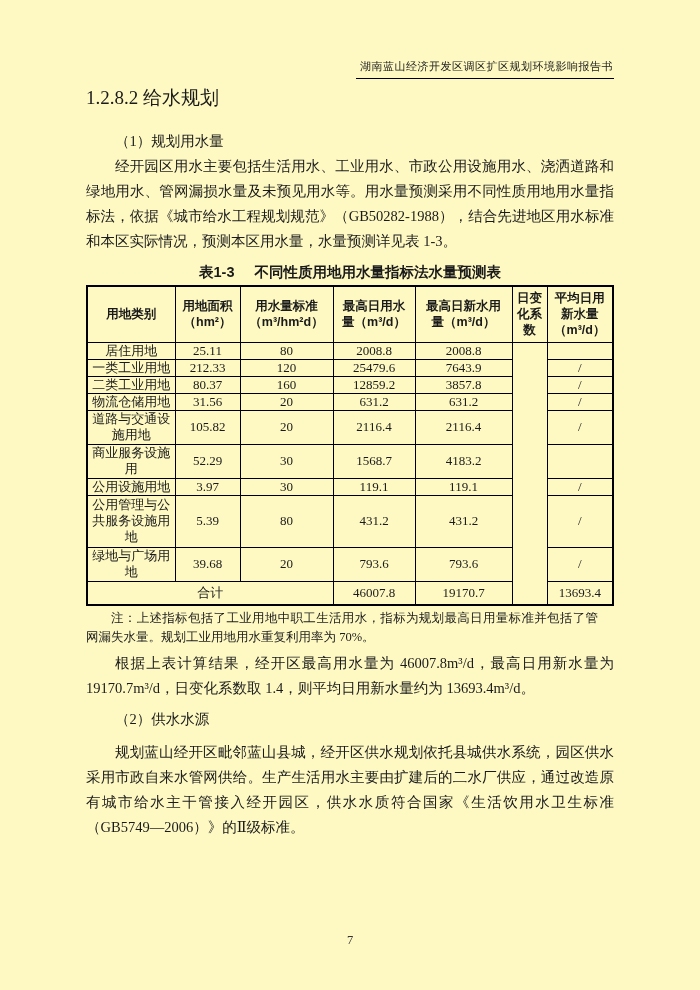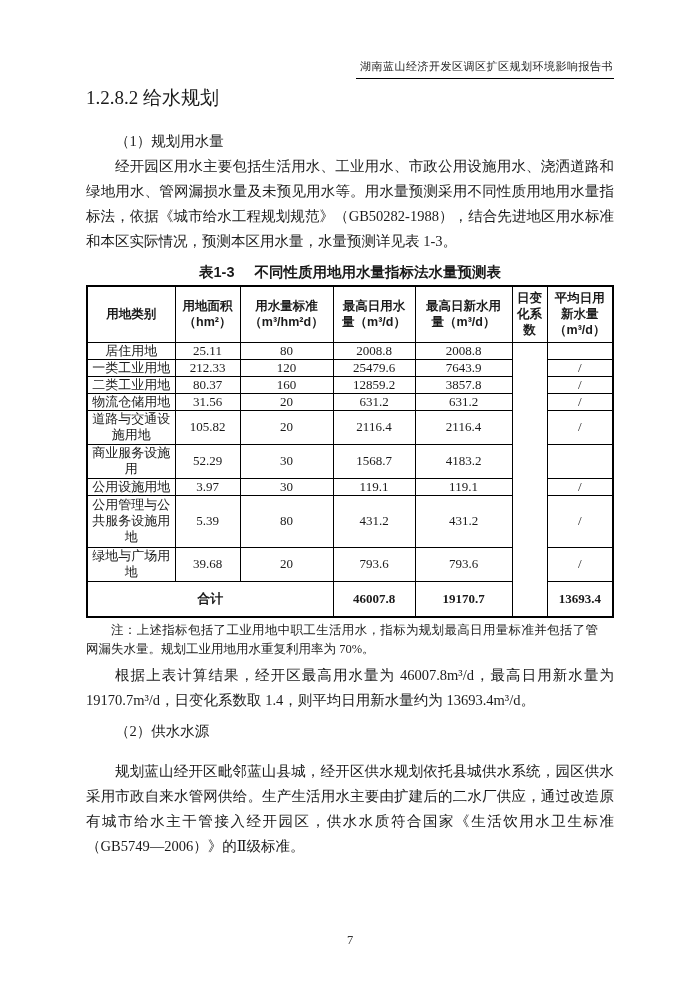--- a/index.html
+++ b/index.html
@@ -1,20 +1,20 @@
 <!DOCTYPE html>
 <html lang="zh"><head>
 <meta charset="utf-8">
 <style>
   html,body{margin:0;padding:0;background:#888;}
   .page{
     position:relative;
     width:700px;height:990px;
     margin:0 auto;
-    background:#ffffff;
+    background:#fef9c3;
     color:#1a1a1a;
     font-family:"Liberation Serif","DejaVu Serif",serif;
     font-size:14.5px;
     box-sizing:border-box;
     padding:57px 86px 0 86px;
     overflow:hidden;
   }
   
   .doc-header{text-align:right;}
   .doc-header .hdr-text{
@@ -66,36 +66,36 @@
   table.water th{
     font-weight:bold;
     font-family:"Liberation Sans","DejaVu Sans",sans-serif;
     font-size:12.5px;
   }
   table.water th .line{display:block;}
   tr.hdr{height:56px;}
   tr.r-s{height:17px;}
   tr.r-m{height:34px;}
   tr.r-l{height:52px;padding-left:10px;}
-  tr.r-total{height:36px;font-weight:bold;}
+  tr.r-total{height:24px;}
   td.dv-cell{
     border-left:2px solid #000;
     border-right:2px solid #000;
   }
   
   .tbl-note{
     margin:3px 16px 0 0;
     font-size:12.5px;
     line-height:19px;
     text-align:justify;
     text-indent:2em;
   }
   .p-result{margin-top:4px;}
   .h-sub2{margin-top:6px;}
-  .p-supply{margin-top:15px;}
+  .p-supply{margin-top:8px;}
   .p-network{margin-top:8px;}
   
   .page-number{
     position:absolute;
     left:0;right:0;
     bottom:42px;
     text-align:center;
     font-size:12.5px;
     color:#333;
   }

